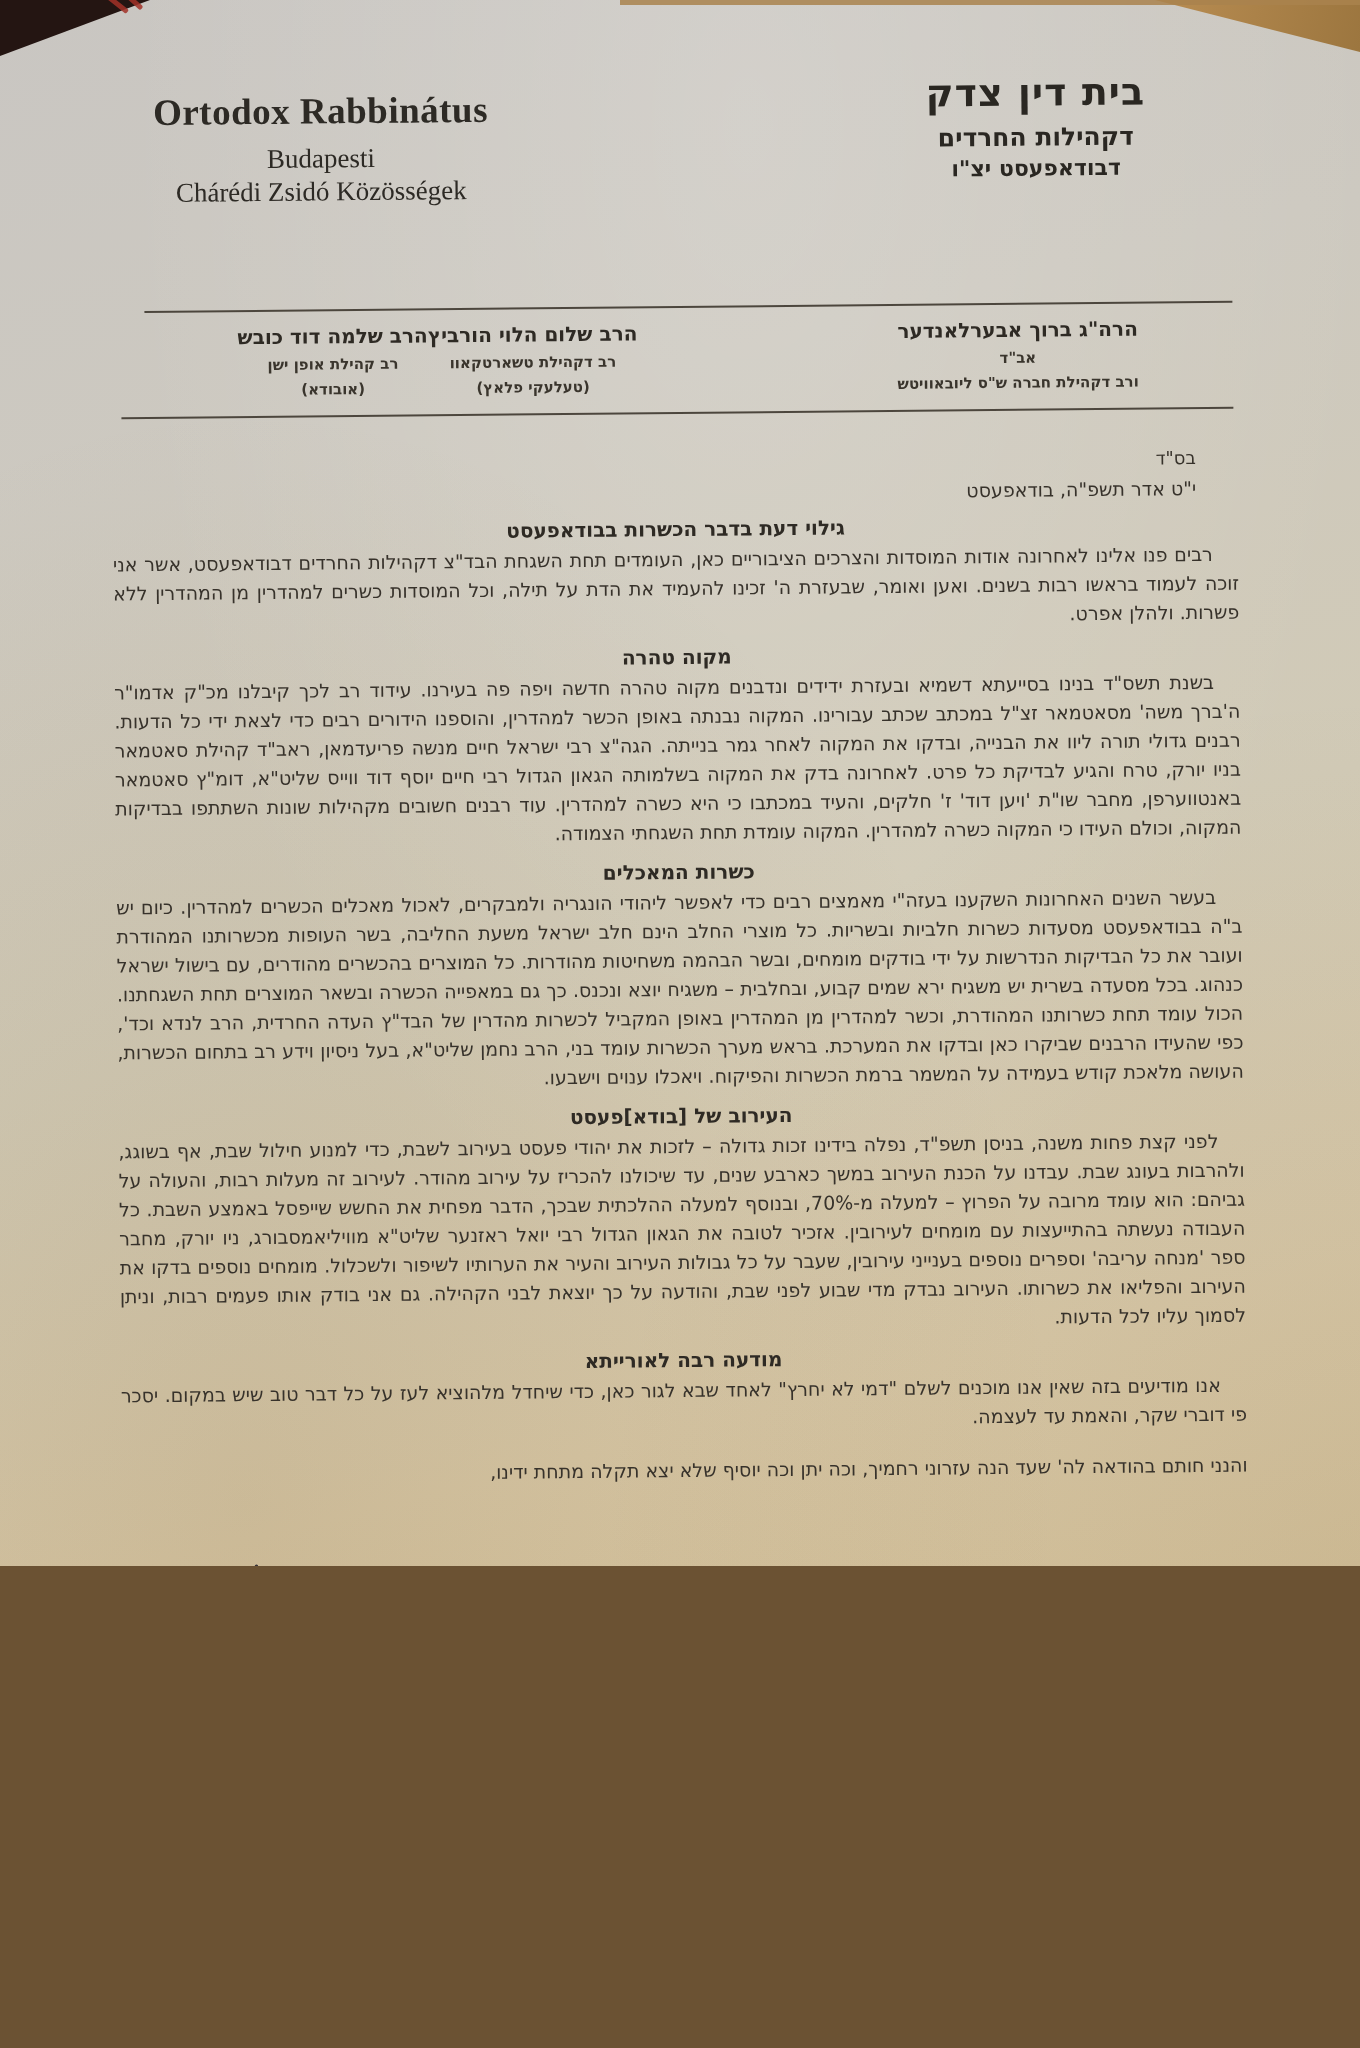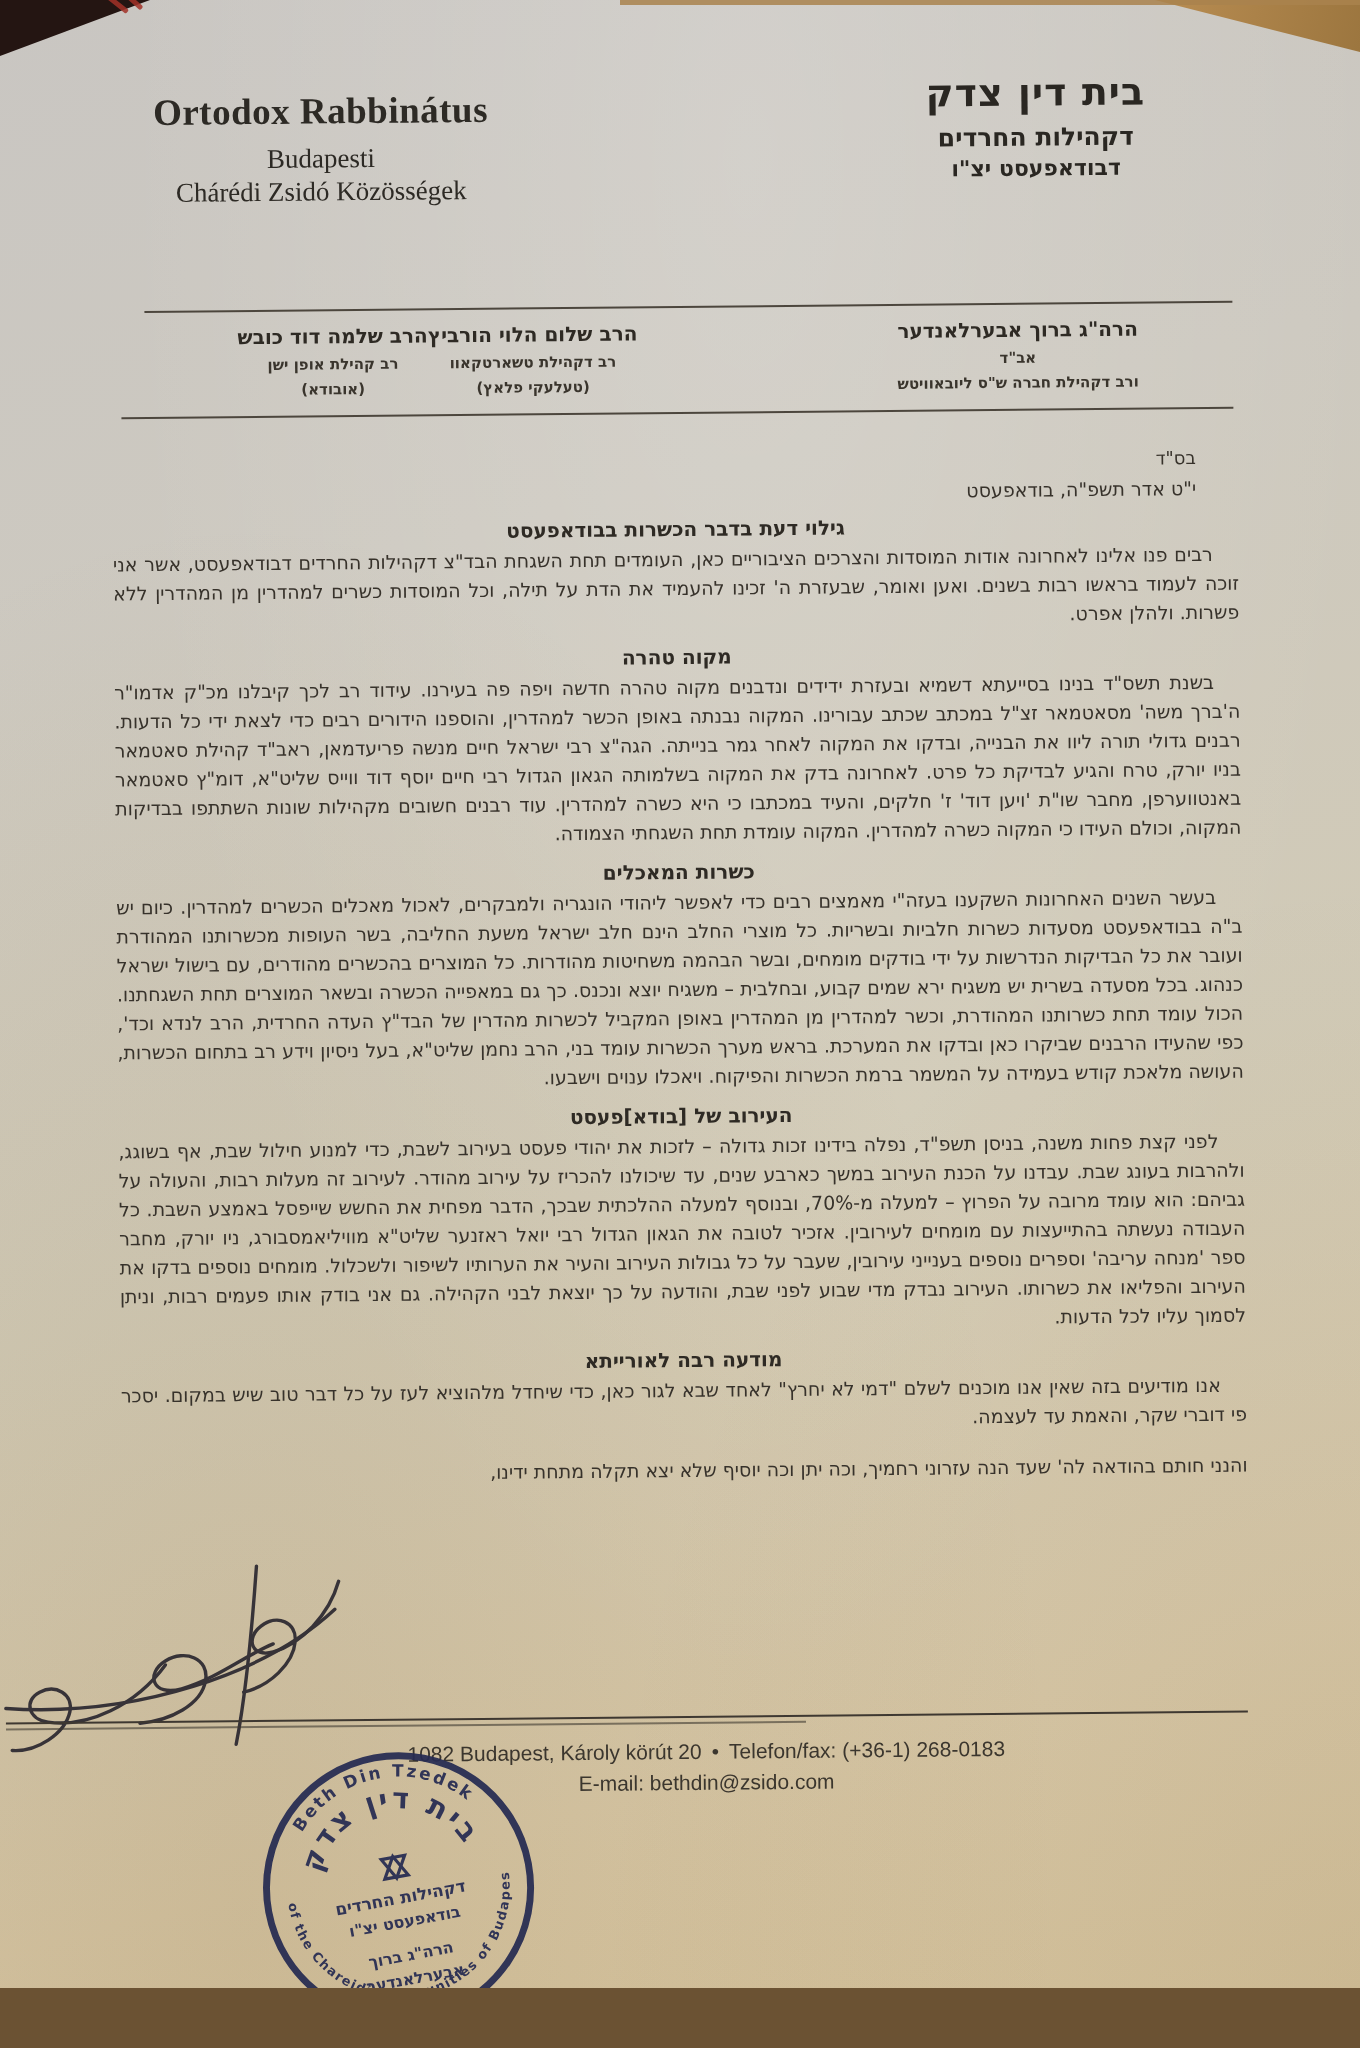--- a/index.html
+++ b/index.html
@@ -1,16 +1,16 @@
 <!DOCTYPE html>
 <html lang="he"><head>
 <meta charset="utf-8">
 <style>
   html,body{margin:0;padding:0;background:#6b5233;}
-  .canvas{position:relative;width:1360px;height:1988px;overflow:hidden;background:#3b82f6;}
+  .canvas{position:relative;width:1360px;height:1566px;overflow:hidden;background:#3b82f6;}
   .paper{position:absolute;inset:0;
     background:linear-gradient(166deg,#c9c6c2 0%,#cdc9c0 28%,#d1cab6 58%,#d7c7a6 84%,#d5c29b 100%);}
   .paper::after{content:"";position:absolute;inset:0;
     background:
       radial-gradient(ellipse at 18% 96%, rgba(118,88,38,.12), transparent 52%),
       radial-gradient(ellipse at 55% 8%, rgba(255,255,255,.16), transparent 60%),
       radial-gradient(ellipse at 100% 100%, rgba(90,70,40,.08), transparent 40%);}
   .corner-tl{position:absolute;left:0;top:0;width:150px;height:56px;
     background:#241512;clip-path:polygon(0 0,100% 0,0 100%);}
   .corner-tr{position:absolute;right:0;top:0;width:205px;height:52px;

